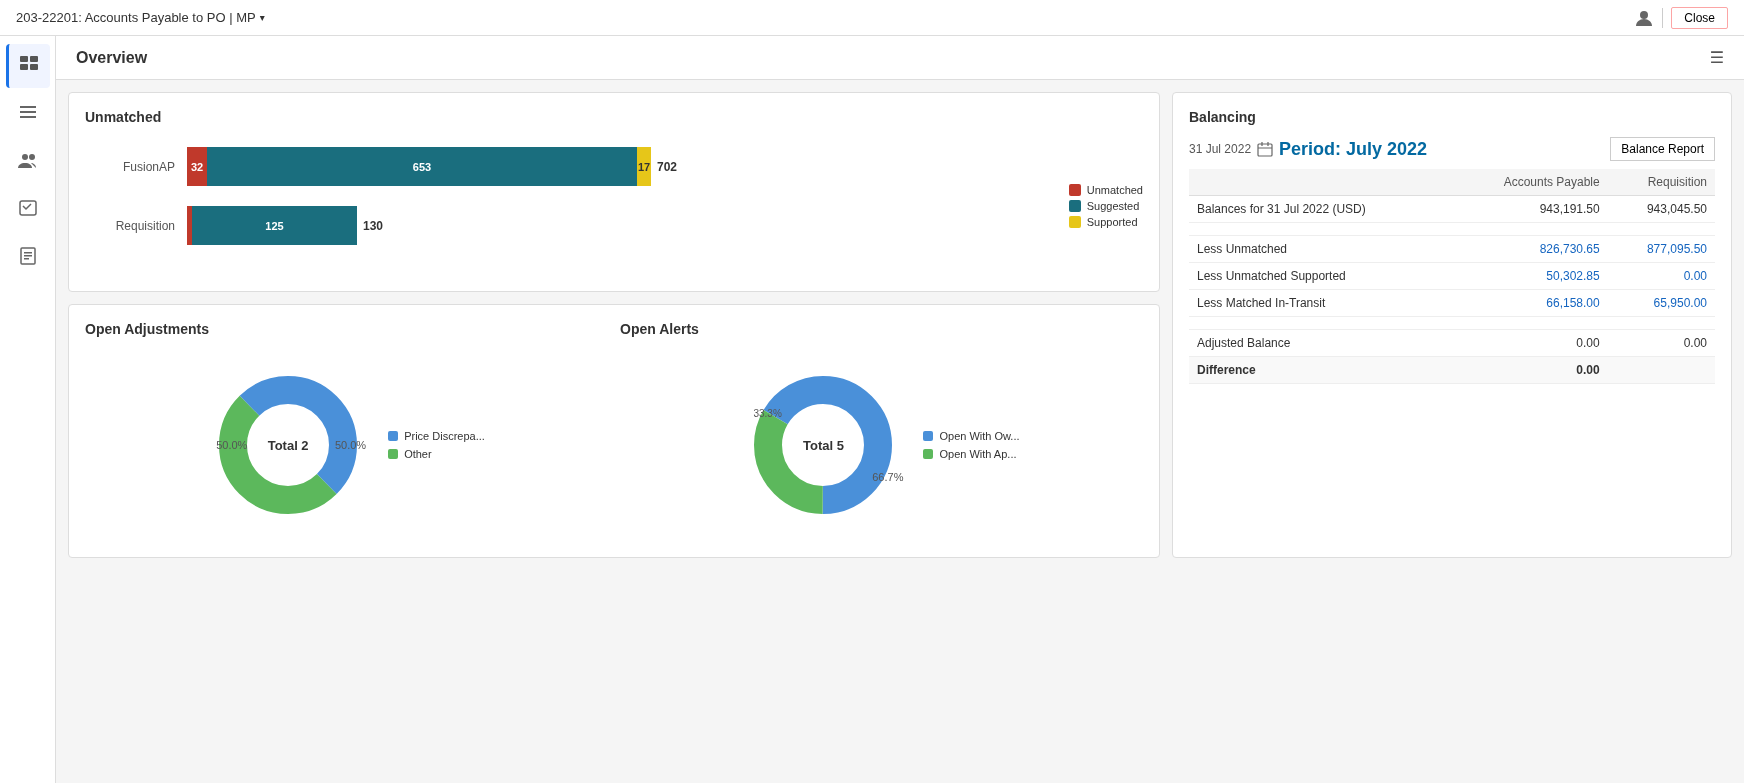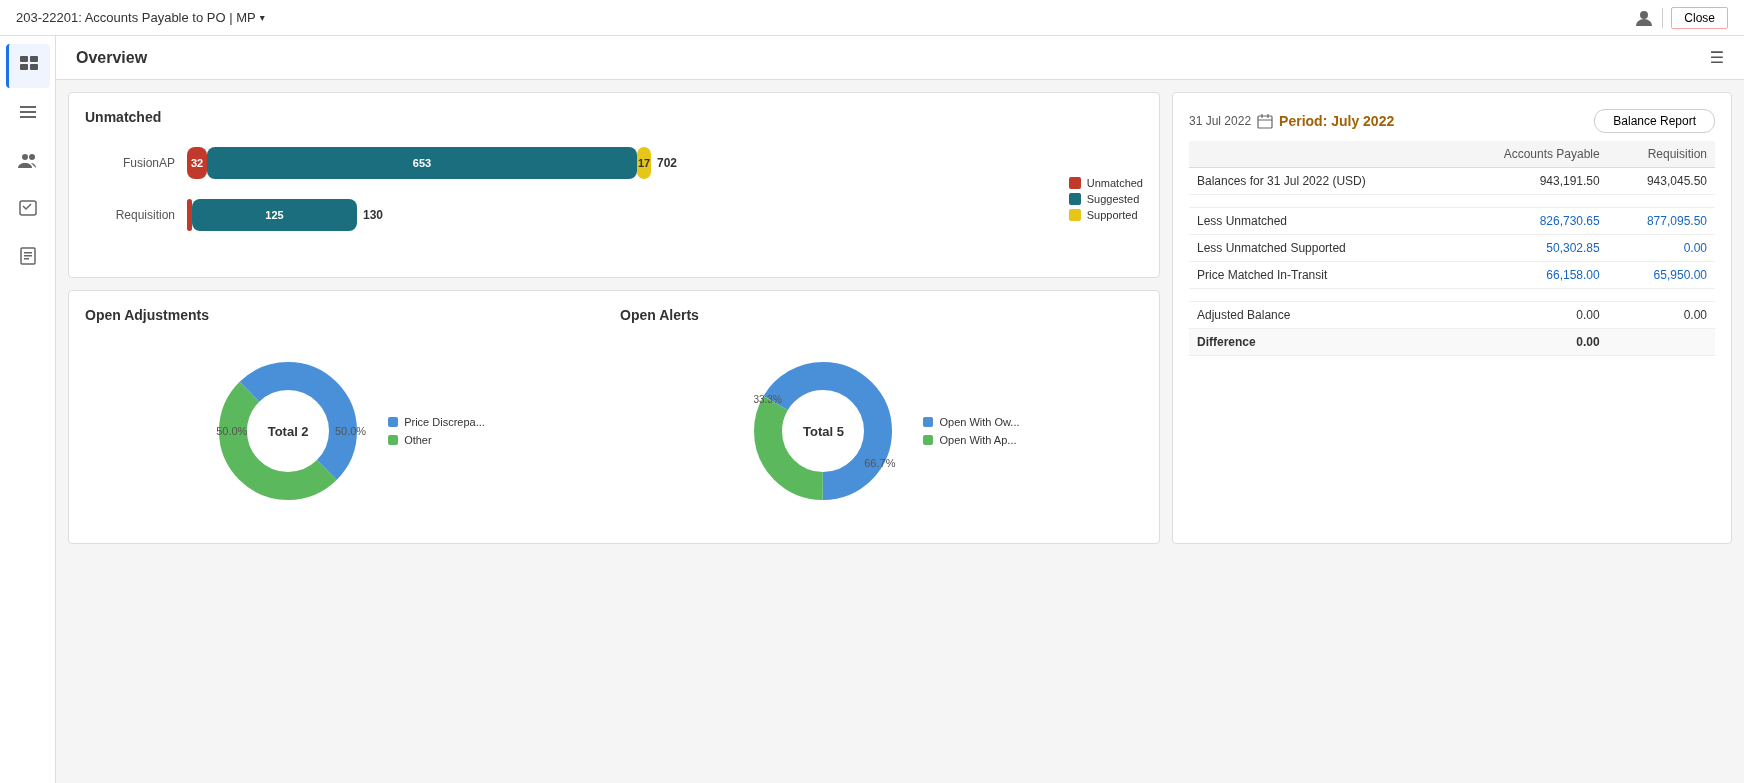--- a/index.html
+++ b/index.html
@@ -61,35 +61,35 @@
     }
     .card-title { font-size: 14px; font-weight: bold; margin-bottom: 12px; }
 
     
     .unmatched-card { grid-column: 1; grid-row: 1; }
     .chart-area { padding: 10px 0; }
     .bar-row { display: flex; align-items: center; margin-bottom: 20px; }
     .bar-label { width: 90px; text-align: right; margin-right: 12px; font-size: 12px; color: #555; }
     .bars-container { flex: 1; position: relative; }
     .bar-group { display: flex; align-items: center; }
-    .bar-segment { display: flex; align-items: center; justify-content: center; color: #fff; font-size: 11px; font-weight: bold; height: 32px; border-radius: 8px; }
+    .bar-segment { display: flex; align-items: center; justify-content: center; color: #fff; font-size: 11px; font-weight: bold; height: 39px; }
     .bar-total { margin-left: 6px; font-size: 12px; font-weight: bold; }
     .legend { display: flex; flex-direction: column; gap: 4px; margin-left: 20px; }
     .legend-item { display: flex; align-items: center; gap: 6px; font-size: 11px; }
     .legend-dot { width: 12px; height: 12px; border-radius: 2px; flex-shrink: 0; }
     .chart-wrapper { display: flex; align-items: center; }
 
     
     .balancing-card { grid-column: 2; grid-row: 1 / 3; }
     .balancing-header { display: flex; align-items: center; justify-content: space-between; margin-bottom: 8px; }
     .balancing-date { font-size: 12px; color: #555; display: flex; align-items: center; gap: 6px; }
-    .period-label { font-size: 14px; font-weight: bold; color: #a16207; }
+    .period-label { font-size: 18px; font-weight: bold; color: #0369a1; }
     .balance-report-btn {
-      border: 1px solid #ccc; background: #fff; padding: 4px 18px;
-      font-size: 12px; cursor: pointer; border-radius: 11px;
+      border: 1px solid #ccc; background: #fff; padding: 4px 10px;
+      font-size: 12px; cursor: pointer; border-radius: 0;
     }
     .balance-table { width: 100%; border-collapse: collapse; font-size: 12px; margin-top: 8px; }
     .balance-table th {
       background: #f5f5f5; text-align: right; padding: 6px 8px;
       border-bottom: 1px solid #ddd; font-weight: normal; color: #555;
     }
     .balance-table th:first-child { text-align: left; }
     .balance-table td { padding: 6px 8px; border-bottom: 1px solid #eee; }
     .balance-table td:first-child { font-size: 12px; }
     .balance-table td:not(:first-child) { text-align: right; }
@@ -233,20 +233,21 @@
               <div class="legend-item">
                 <div class="legend-dot" style="background:#e6c619;"></div>
                 <span>Supported</span>
               </div>
             </div>
           </div>
         </div>
       </div>
 
       <div class="card balancing-card">
+        <div class="card-title">Balancing</div>
         <div class="balancing-header">
           <div class="balancing-date">
             <span>31 Jul 2022</span>
             <svg width="16" height="16" viewBox="0 0 16 16" fill="#666">
               <rect x="1" y="3" width="14" height="12" rx="1" stroke="#666" stroke-width="1.2" fill="none"></rect>
               <path d="M5 1v4M11 1v4M1 7h14" stroke="#666" stroke-width="1.2"></path>
             </svg>
             <span class="period-label">Period: July 2022</span>
           </div>
           <button class="balance-report-btn">Balance Report</button>
@@ -273,21 +274,21 @@
               <td>Less Unmatched</td>
               <td class="blue-val">826,730.65</td>
               <td class="blue-val">877,095.50</td>
             </tr>
             <tr>
               <td>Less Unmatched Supported</td>
               <td class="blue-val">50,302.85</td>
               <td class="blue-val">0.00</td>
             </tr>
             <tr>
-              <td>Price Matched In-Transit</td>
+              <td>Less Matched In-Transit</td>
               <td class="blue-val">66,158.00</td>
               <td class="blue-val">65,950.00</td>
             </tr>
             <tr>
                 <td colspan="3" style="height:8px;"></td>
               </tr>
             <tr>
               <td>Adjusted Balance</td>
               <td>0.00</td>
               <td>0.00</td>
@@ -340,21 +341,21 @@
                 <svg width="160" height="160" viewBox="0 0 160 160">
 
                   <circle cx="80" cy="80" r="55" fill="none" stroke="#4a90d9" stroke-width="28" stroke-dasharray="230.4 115.2" stroke-dashoffset="57.6" transform="rotate(-90 80 80)"></circle>
                   <circle cx="80" cy="80" r="55" fill="none" stroke="#5cb85c" stroke-width="28" stroke-dasharray="115.2 230.4" stroke-dashoffset="-172.8" transform="rotate(-90 80 80)"></circle>
                   <circle cx="80" cy="80" r="40" fill="white"></circle>
                 </svg>
                 <div class="donut-center">
                   <div>Total 5</div>
                 </div>
                 <div style="position:absolute;top:30%;left:10px;transform:translateY(-50%);font-size:10px;color:#555;">33.3%</div>
-                <div style="position:absolute;top:70%;right:8px;transform:translateY(-50%);font-size:11px;color:#555;">66.7%</div>
+                <div style="position:absolute;top:70%;right:0;transform:translateY(-50%);font-size:11px;color:#555;">66.7%</div>
               </div>
               <div class="donut-legend">
                 <div class="donut-legend-item">
                   <div class="donut-legend-dot" style="background:#4a90d9;"></div>
                   <span>Open With Ow...</span>
                 </div>
                 <div class="donut-legend-item">
                   <div class="donut-legend-dot" style="background:#5cb85c;"></div>
                   <span>Open With Ap...</span>
                 </div>

